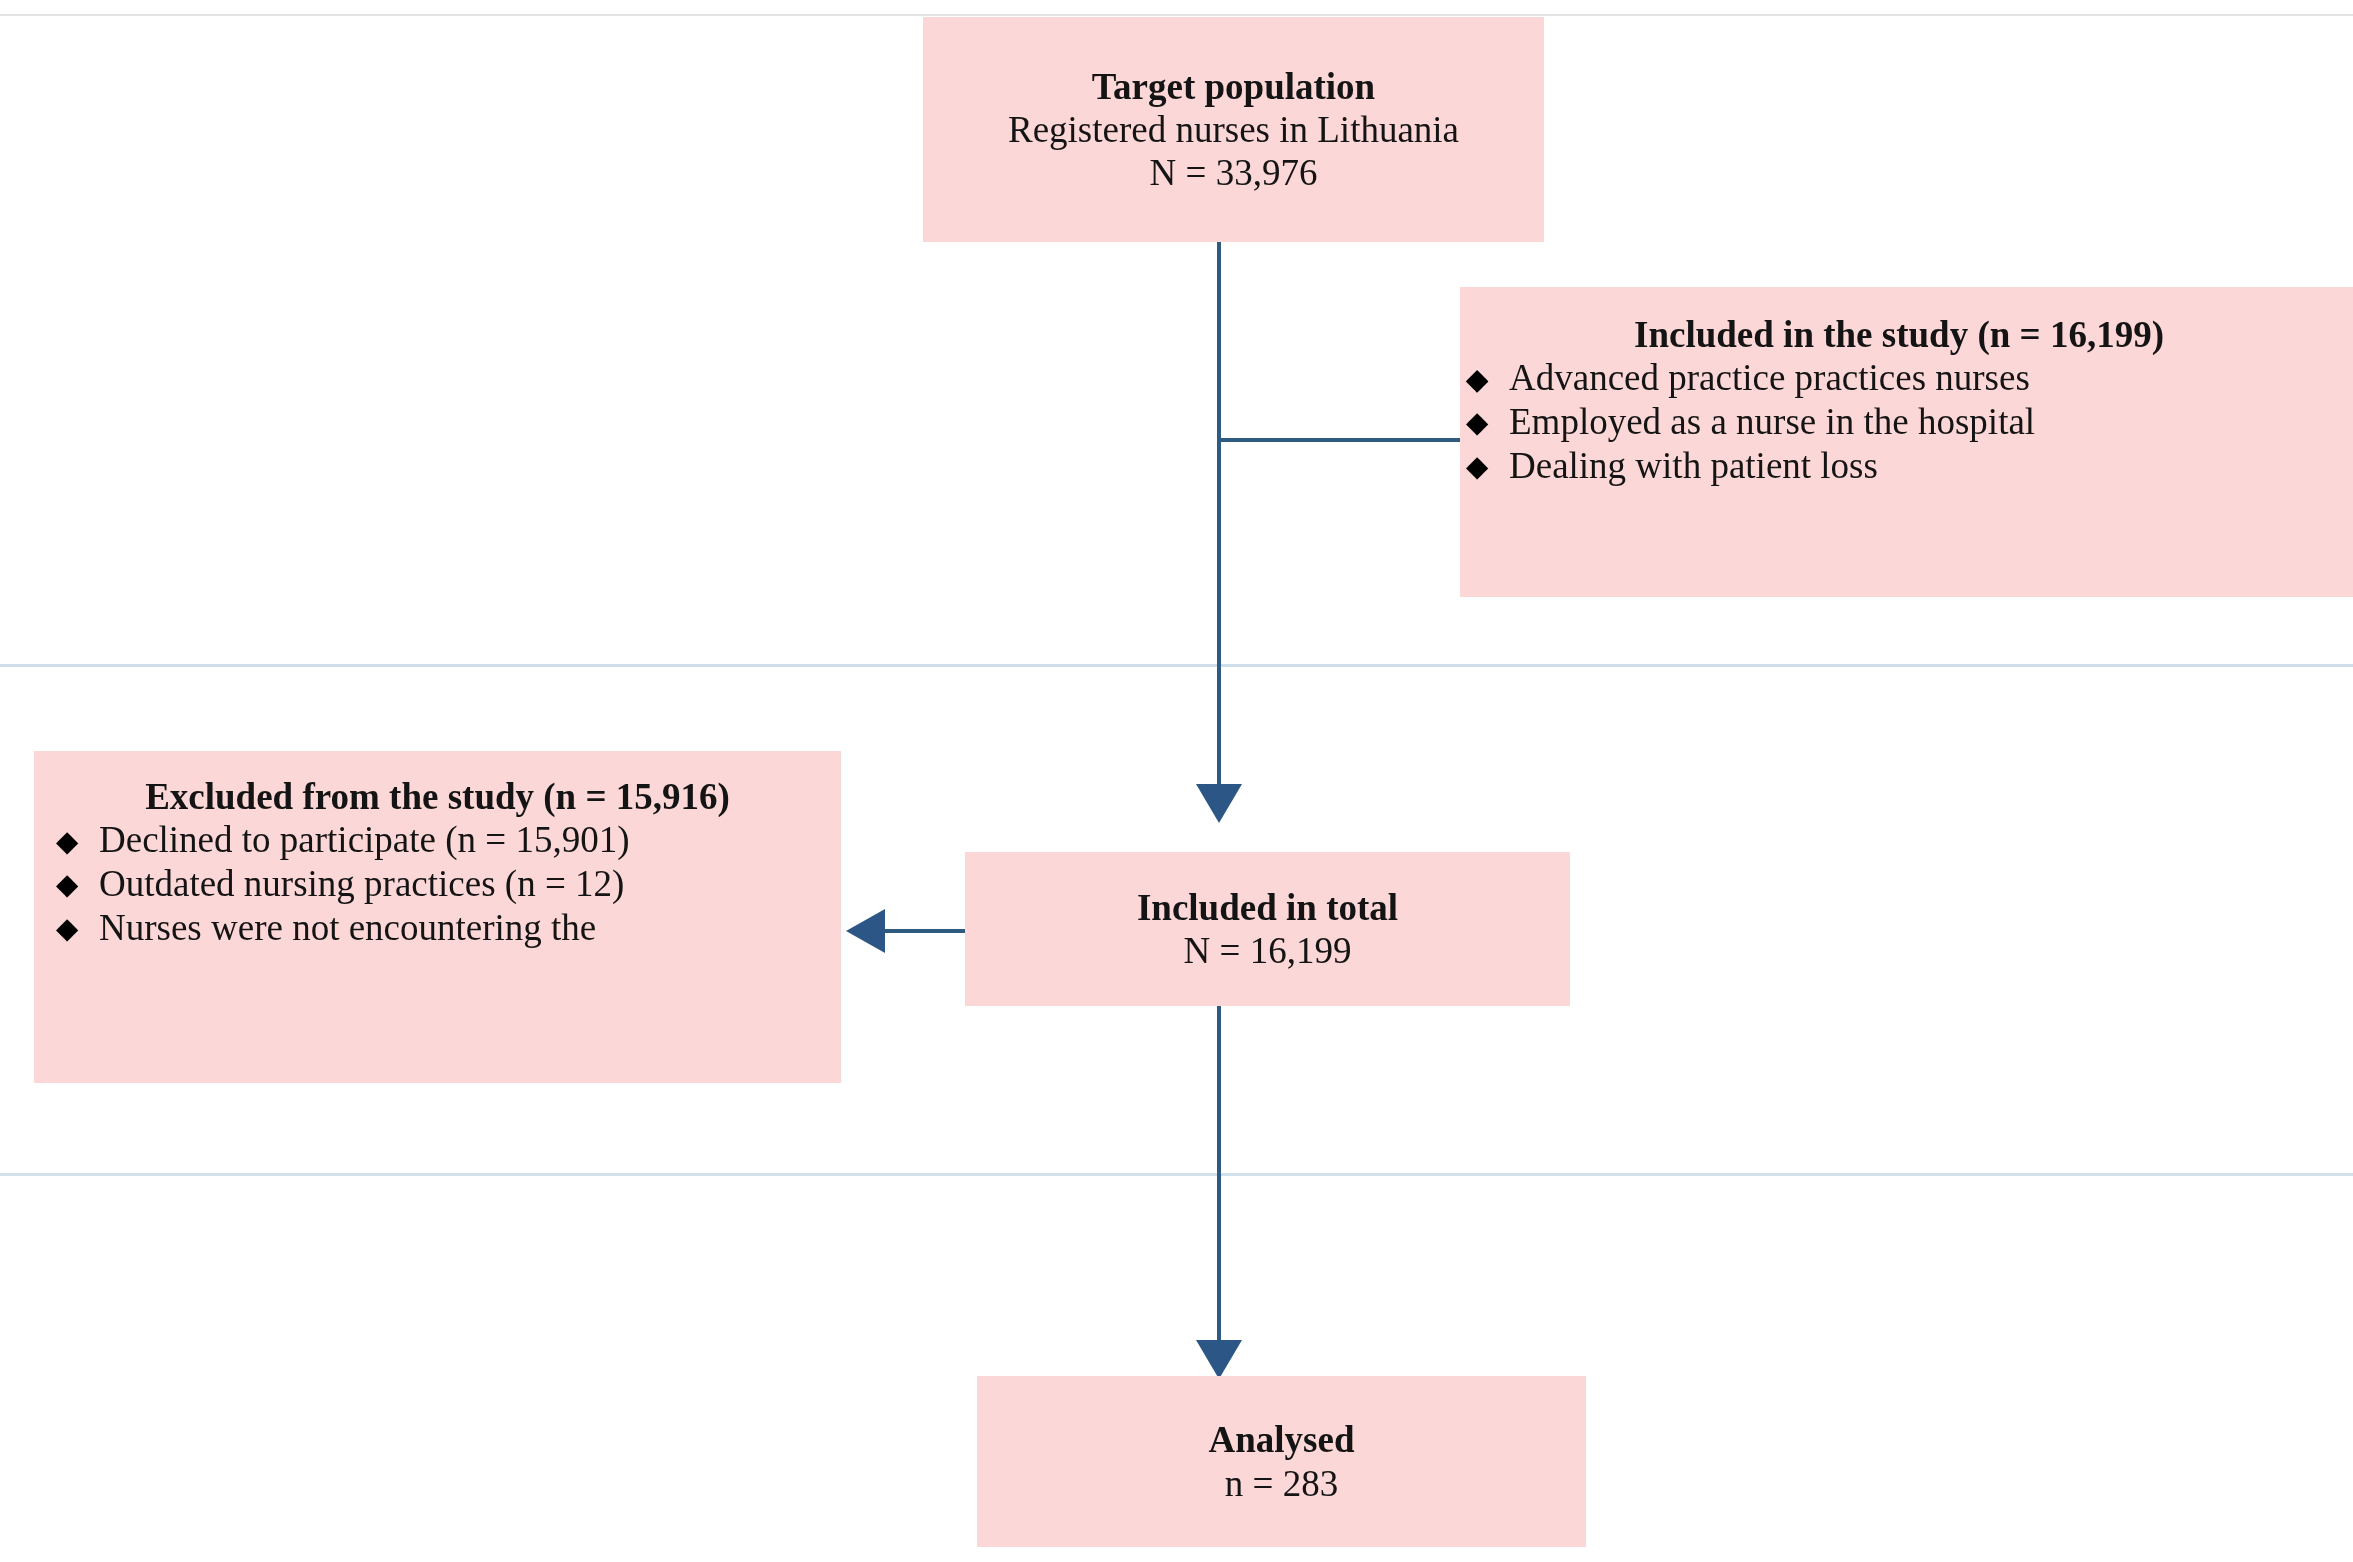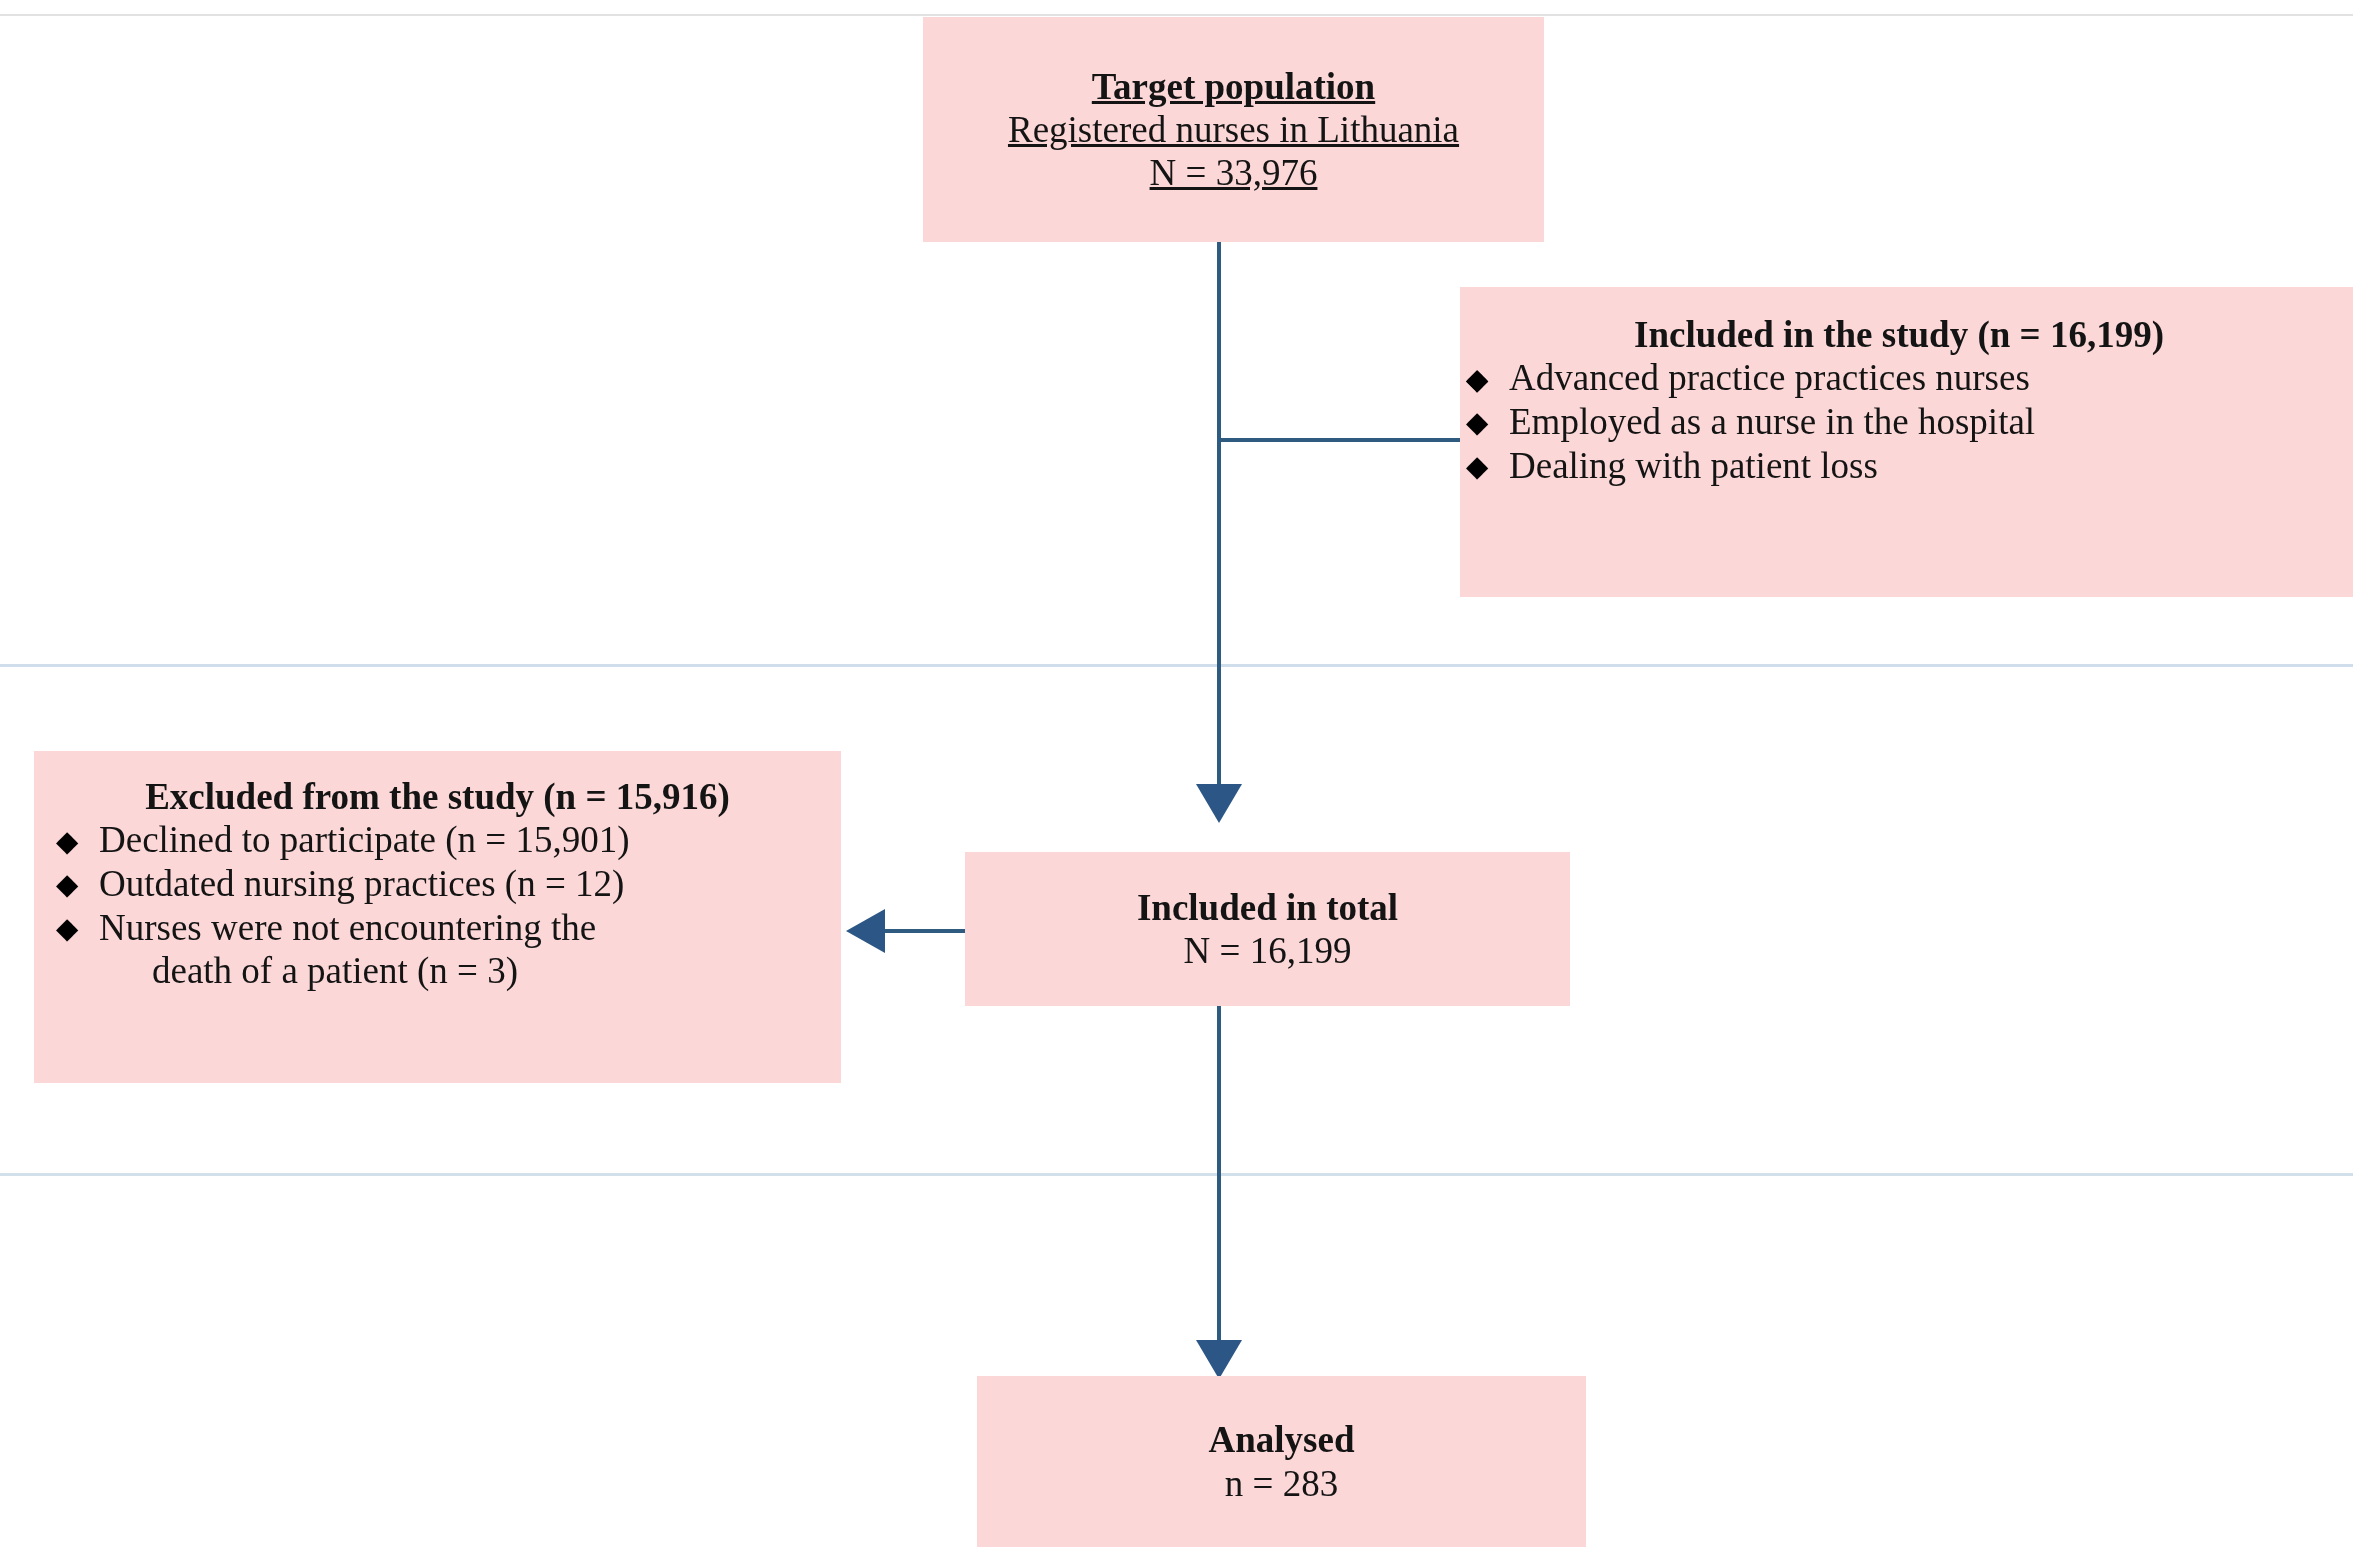--- a/index.html
+++ b/index.html
@@ -141,21 +141,21 @@
 
   <div class="hline" style="left:1217px; top:438px; width:247px;"></div>
   <div class="arrow-right" style="left:1460px; top:419px;"></div>
 
   <div class="hline" style="left:885px; top:929px; width:81px;"></div>
   <div class="arrow-left" style="left:846px; top:909px;"></div>
 
   <div class="vline" style="left:1217px; top:1006px; height:342px;"></div>
   <div class="arrow-down" style="left:1196px; top:1340px;"></div>
 
-  <div class="box centered" style="left:923px; top:17px; width:621px; height:225px;text-decoration:underline;">
+  <div class="box centered" style="left:923px; top:17px; width:621px; height:225px;">
     <div class="box-title">Target population</div>
     <div class="box-line">Registered nurses in Lithuania</div>
     <div class="box-line">N = 33,976</div>
   </div>
 
   <div class="box" style="left:1460px; top:287px; width:896px; height:310px; padding:26px 19px 19px 1px;">
     <div class="list-title">Included in the study (n = 16,199)</div>
     <ul class="bullets">
       <li>
         <span class="dia">◆</span>
@@ -182,21 +182,20 @@
         <span class="dia">◆</span>
         <span>Declined to participate (n = 15,901)</span>
       </li>
       <li>
         <span class="dia">◆</span>
         <span>Outdated nursing practices (n = 12)</span>
       </li>
       <li>
         <span class="dia">◆</span>
         <span>Nurses were not encountering the</span>
-        <span class="wrap2">death of a patient (n = 3)</span>
       </li>
     </ul>
   </div>
 
   <div class="box centered" style="left:965px; top:852px; width:605px; height:154px;">
     <div class="box-title">Included in total</div>
     <div class="box-line">N = 16,199</div>
   </div>
 
   <div class="box centered" style="left:977px; top:1376px; width:609px; height:171px;">

